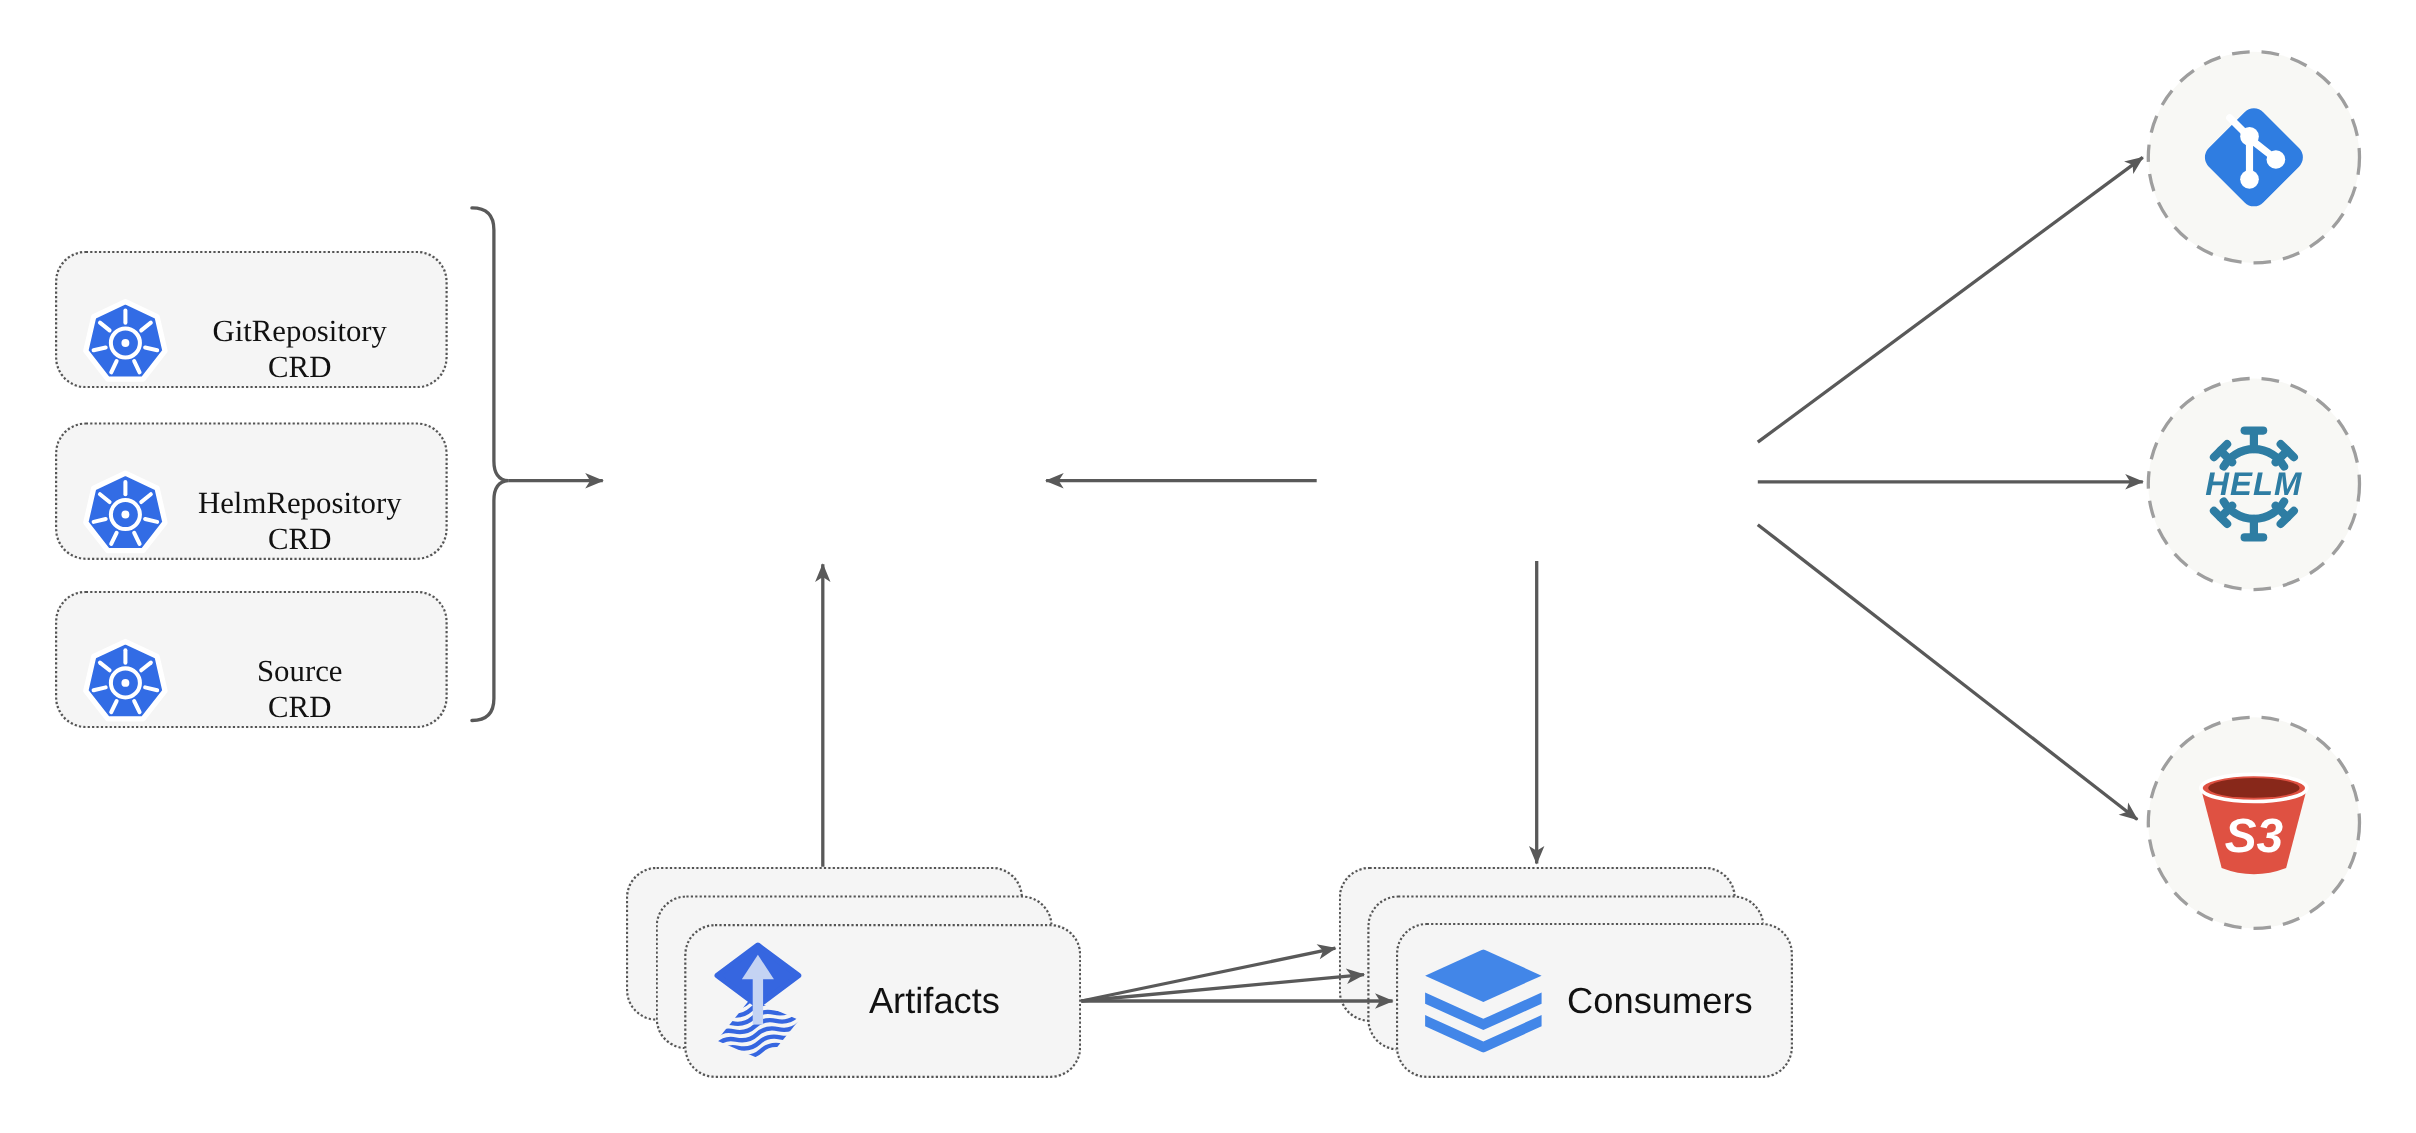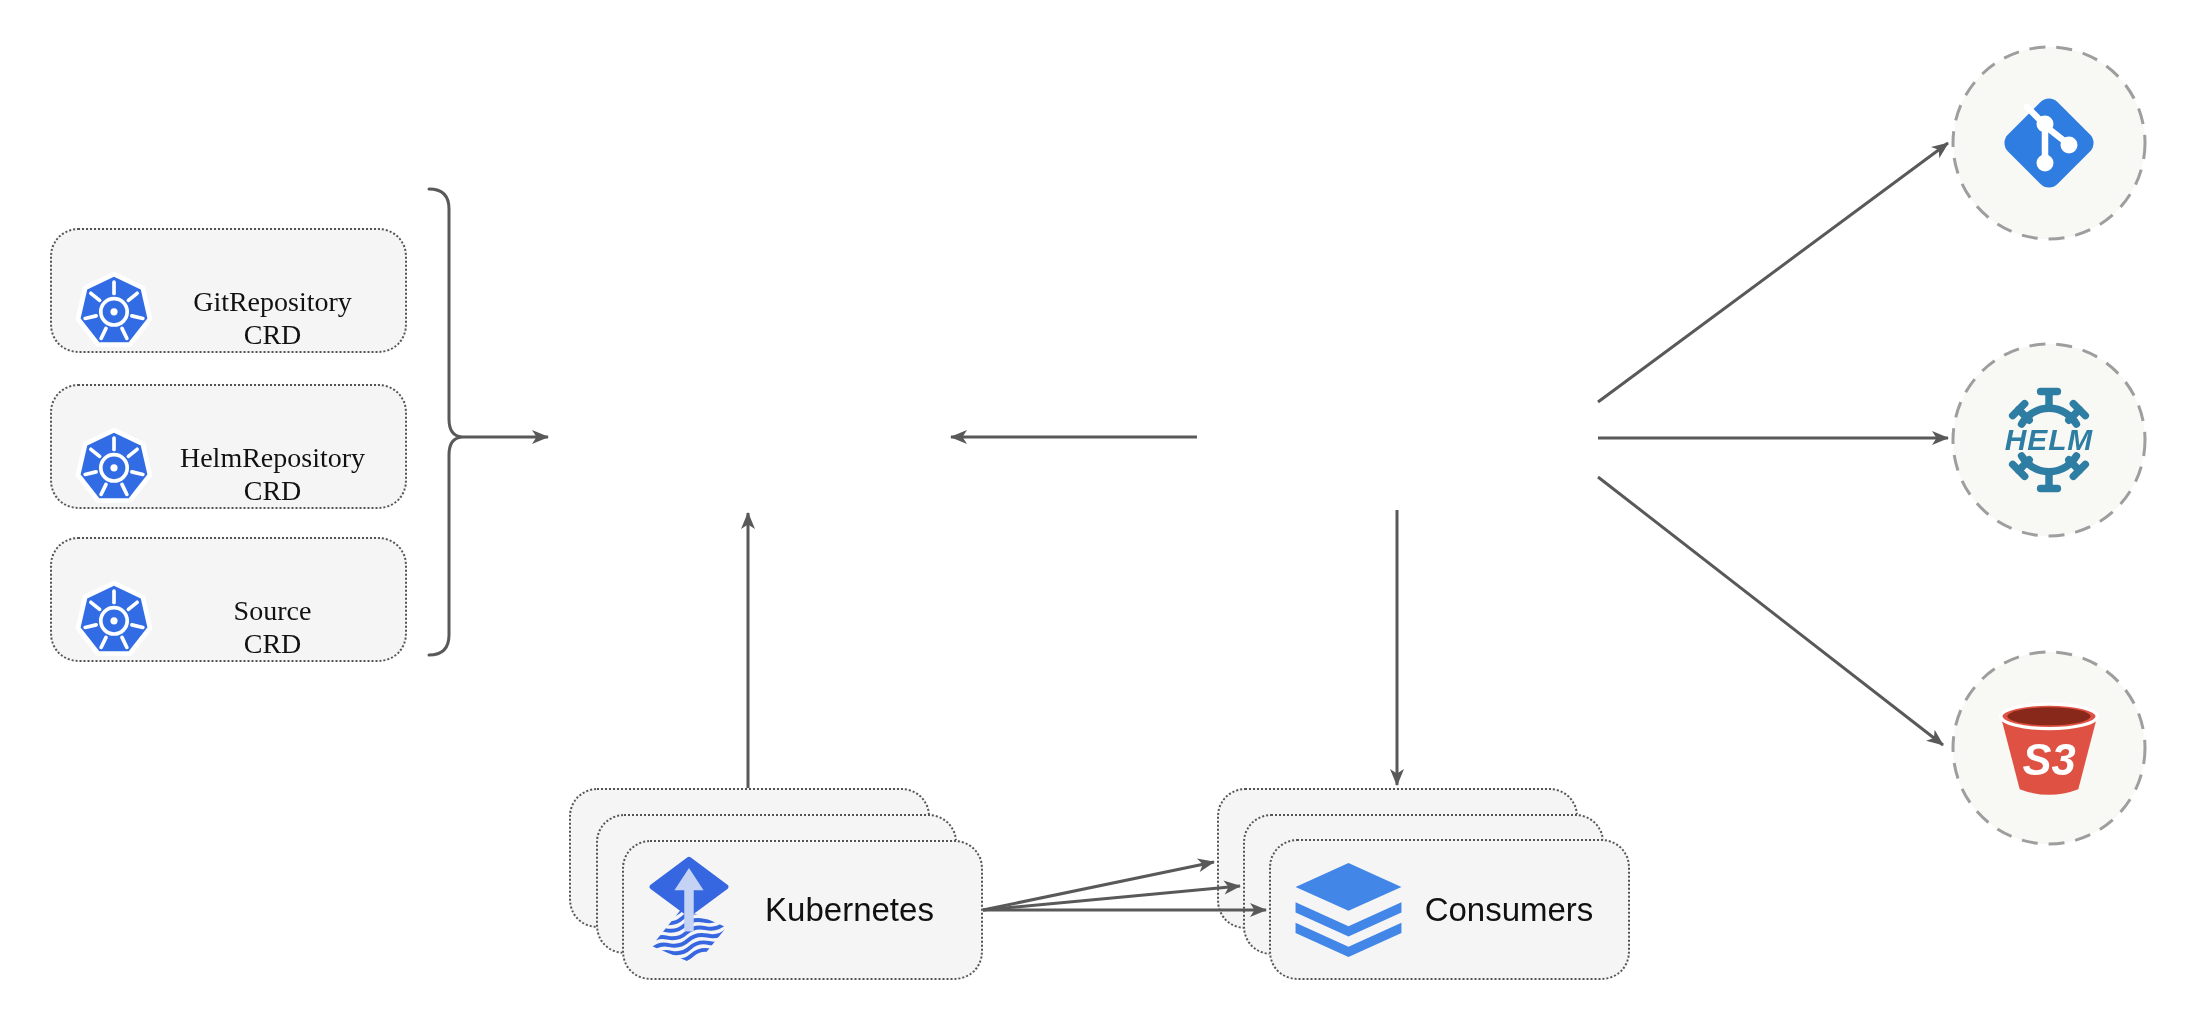--- a/index.html
+++ b/index.html
@@ -140,21 +140,21 @@
 
 
 
   <div class="stack" style="left:569px;top:788px;width:415px;height:193px">
     <div class="layer" style="left:0;top:0;width:361px;height:140px"></div>
     <div class="layer" style="left:27px;top:26px;width:361px;height:140px"></div>
     <div class="layer front" style="left:53px;top:52px;width:361px;height:140px">
       <svg class="node-icon" width="86" height="108" viewBox="0 0 100 126">
           <use href="#sym-flux"></use>
         </svg>
-      <div class="node-label big" style="font-size:33px">Kubernetes</div>
+      <div class="node-label big" style="font-size:33px">Artifacts</div>
     </div>
   </div>
 
   <div class="stack" style="left:1217px;top:788px;width:414px;height:193px">
     <div class="layer" style="left:0;top:0;width:361px;height:141px"></div>
     <div class="layer" style="left:26px;top:26px;width:361px;height:141px"></div>
     <div class="layer front" style="left:52px;top:51px;width:361px;height:141px">
       <svg class="node-icon" width="111" height="94" viewBox="0 0 130 110">
           <use href="#sym-layers"></use>
         </svg>

